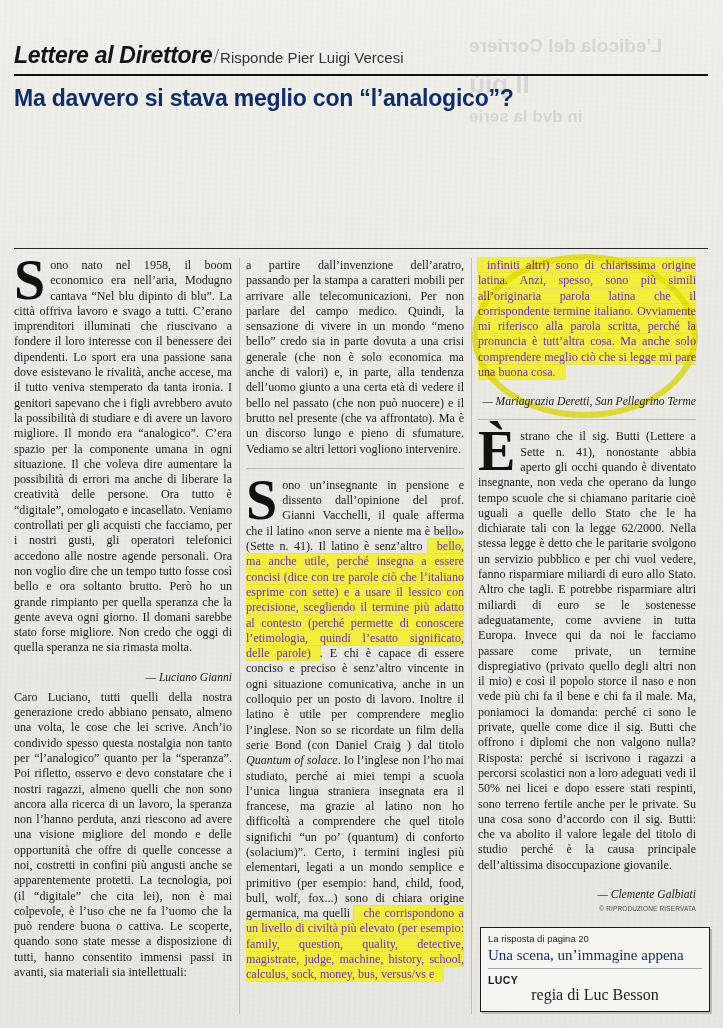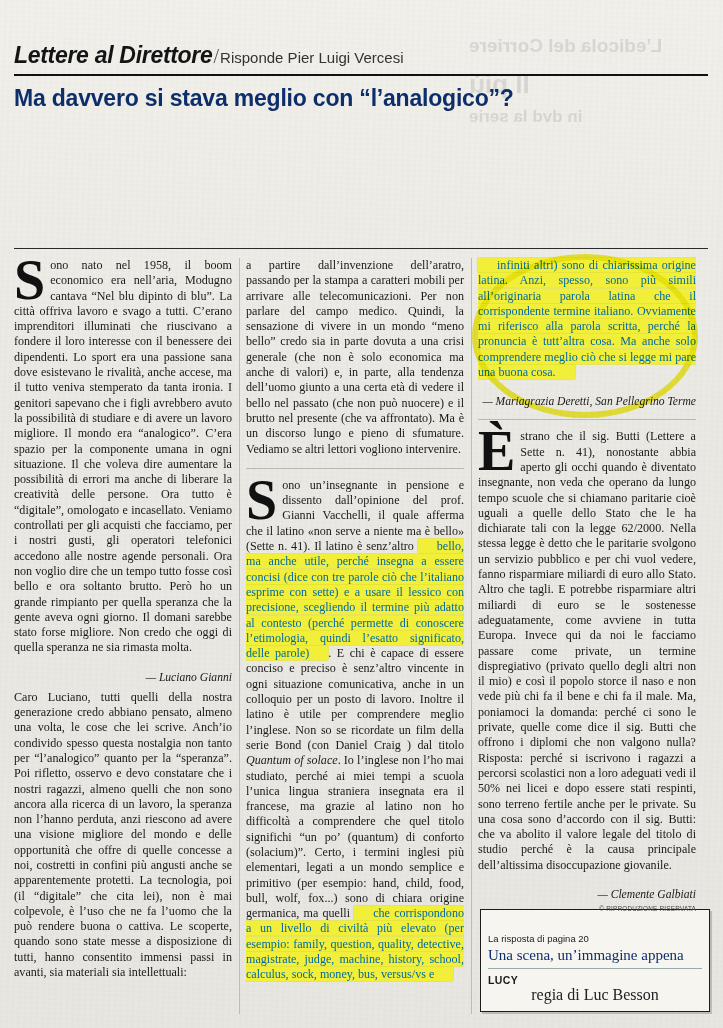--- a/index.html
+++ b/index.html
@@ -100,40 +100,40 @@
     position:absolute;top:0;bottom:0;width:1px;background:#bdbcb7;
   }
   .gapline{
     height:1px;background:#b9b8b3;margin:11px 0 9px 0;width:100%;
   }
 
   
   mark.hl{
     background:#f2ef3a;
     box-shadow:0 0 0 1px rgba(230,228,40,.7);
-    color:#0369a1;
-    padding:0 19px;
+    color:#6d28d9;
+    padding:0 9px;
     border-radius:1px;
     font-family:Liberation Serif, serif;
   }
   .circle-hl{
     position:absolute;
     border:6px solid #f2ef3a;
     border-radius:50%;
     mix-blend-mode:multiply;
     pointer-events:none;
     z-index:3;
   }
   .col .txt{position:relative;z-index:2;}
 
   .boxnote{
     position:absolute;left:2px;bottom:2px;width:214px;
     border:1px solid #1b1b1b;
     background:#f6f5f0;
-    padding:23px 7px 7px 7px;
+    padding:5px 7px 7px 7px;
     box-shadow:2px 2px 0 rgba(0,0,0,.18);
   }
   .boxnote .bn-kicker{
     font-family:"Liberation Sans", sans-serif;
     font-size:9.5px;color:#222;margin-bottom:3px;
   }
   .boxnote .bn-title{
     font-family:"Liberation Serif", serif;
     font-size:15px;color:#0d2e6b;font-style:normal;
     border-bottom:1px solid #9aa;padding-bottom:4px;margin-bottom:5px;

